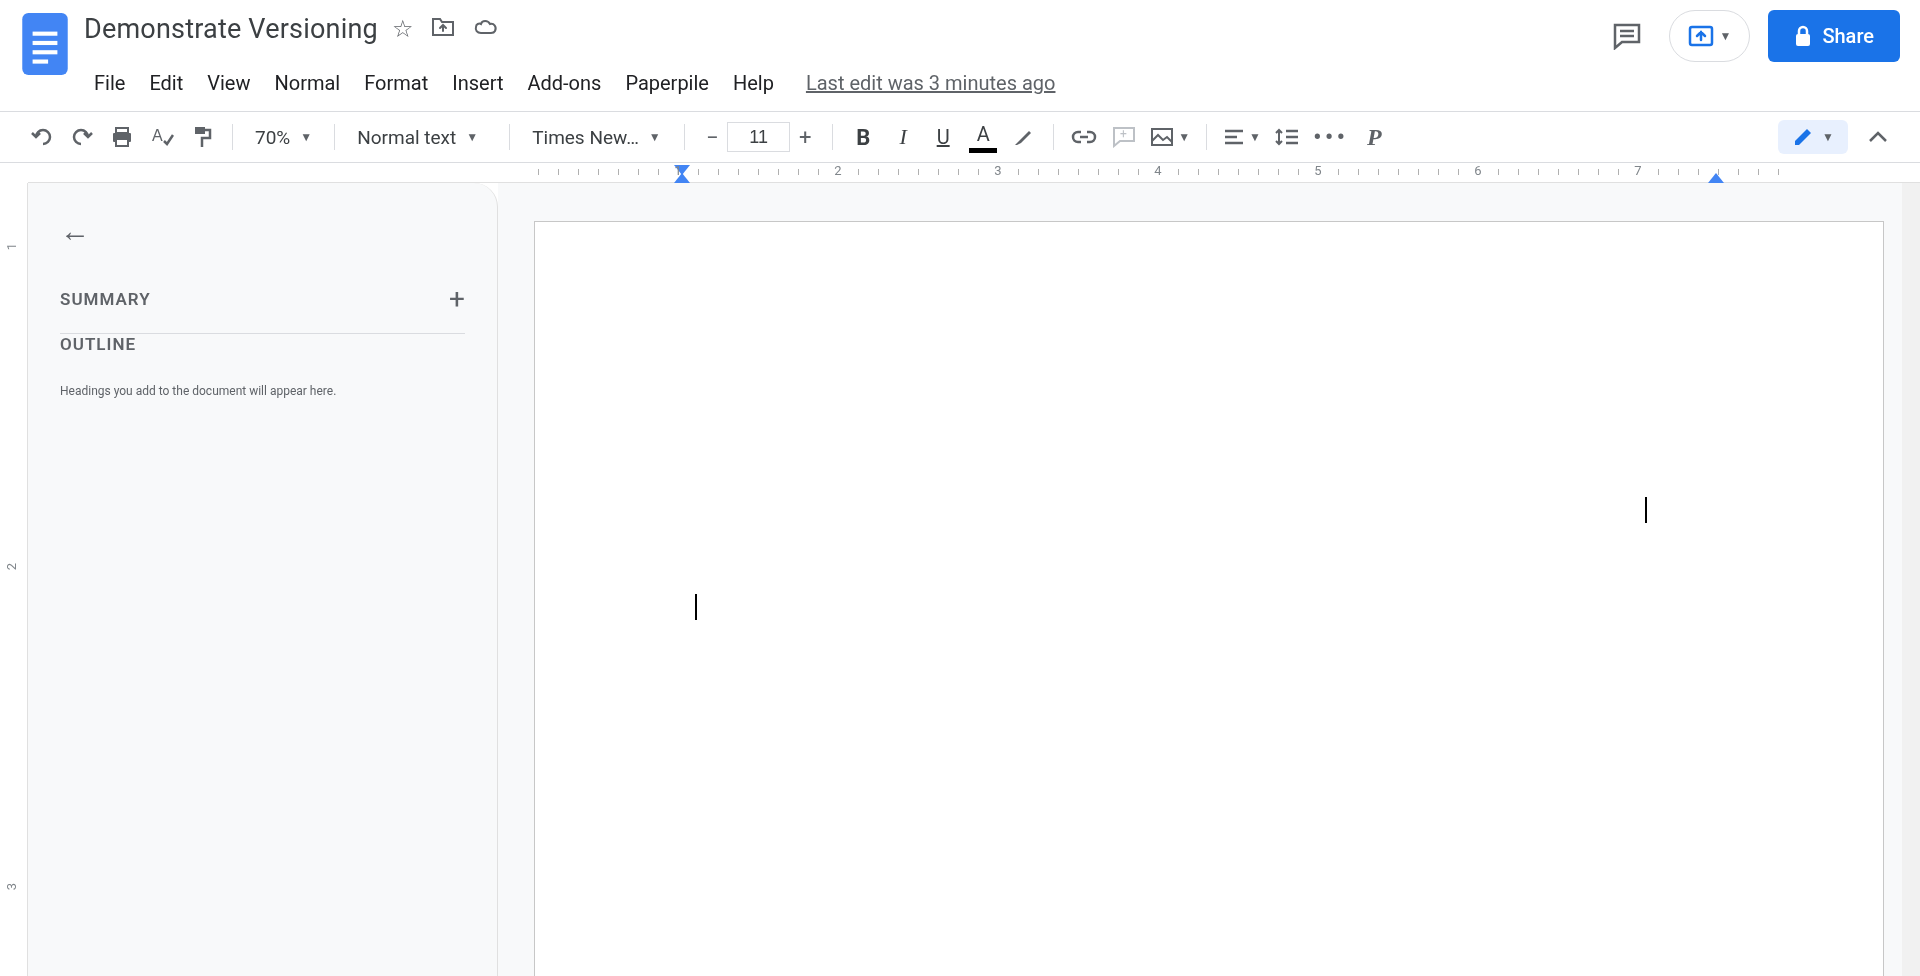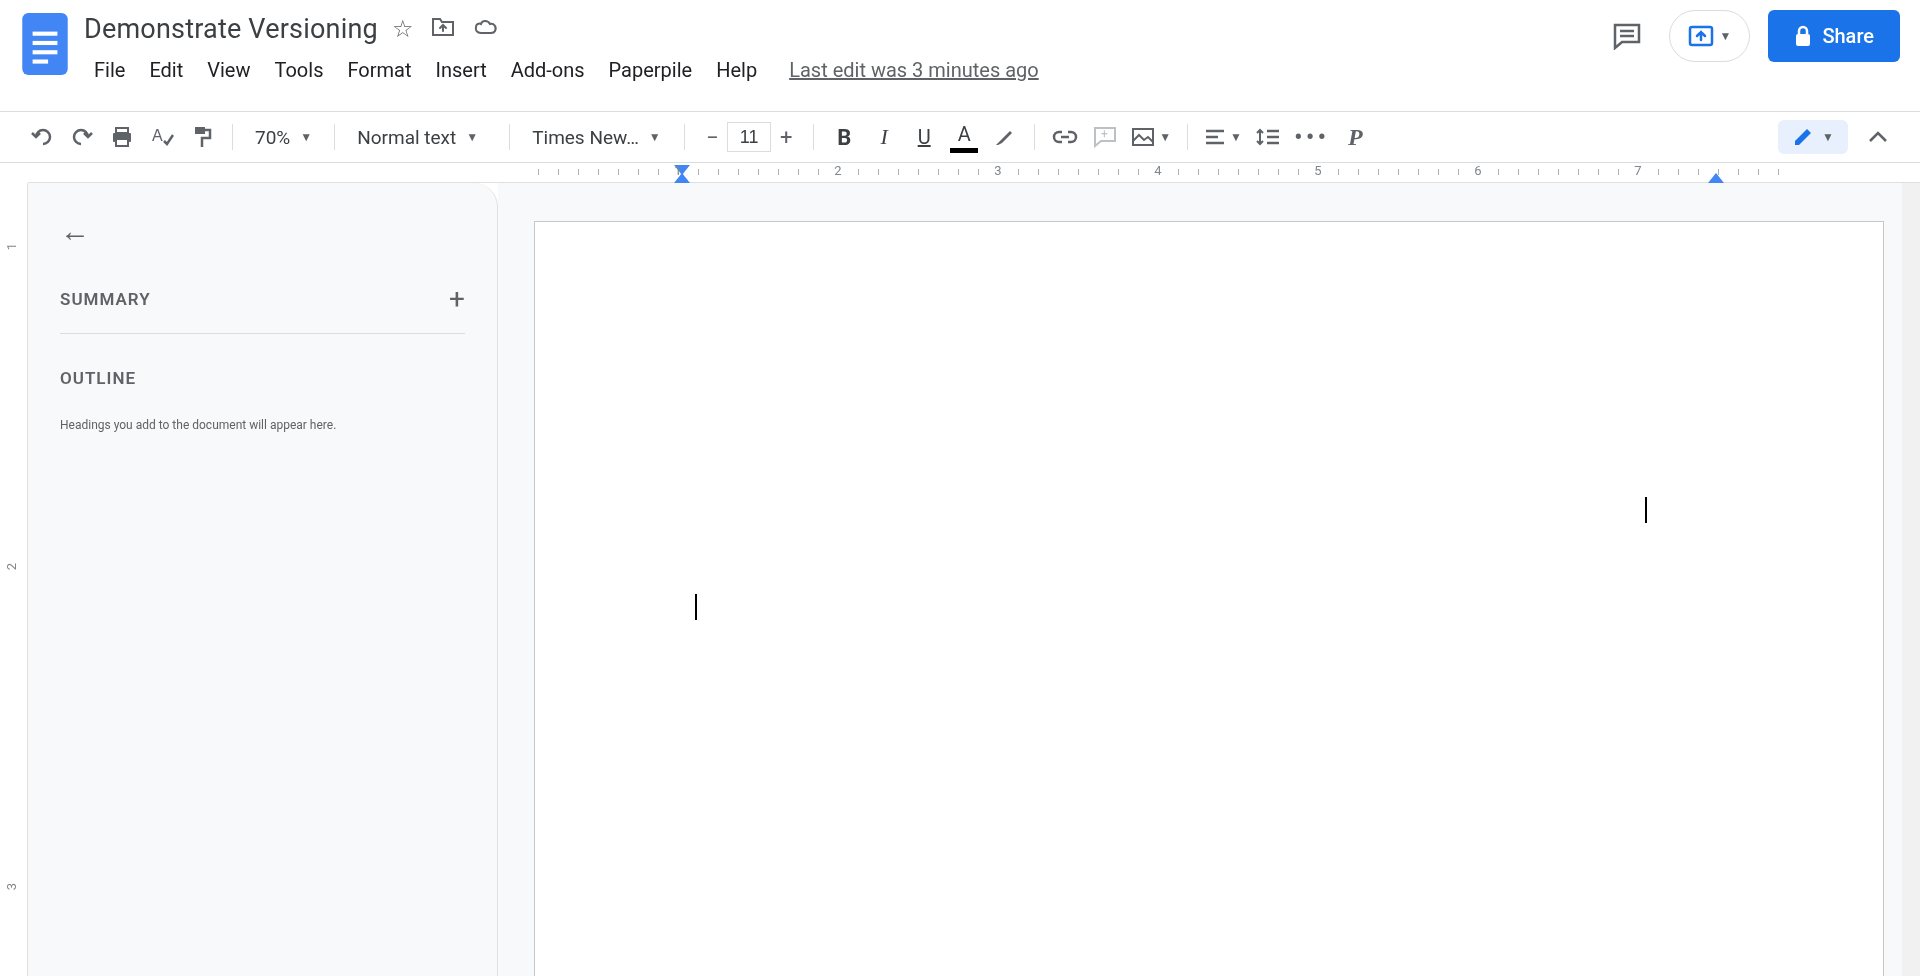--- a/index.html
+++ b/index.html
@@ -1,54 +1,54 @@
 <!DOCTYPE html>
 <html><head>
 <meta charset="utf-8">
 <style>
   * { margin: 0; padding: 0; box-sizing: border-box; }
   body { font-family: 'Google Sans', Roboto, Arial, sans-serif; background: #fff; color: #202124; overflow: hidden; width: 1920px; height: 976px; }
   .header { height: 105px; display: flex; flex-direction: column; padding: 10px 20px 0 20px; }
   .header-top { display: flex; align-items: flex-start; }
   .docs-logo { width: 50px; height: 68px; display: flex; align-items: center; justify-content: center; margin-right: 14px; }
   .docs-logo svg { width: 46px; height: 62px; }
-  .title-area { display: flex; flex-direction: column; flex: 1; }
+  .title-area { display: flex; flex-direction: column; flex: 1; gap: 13px; }
   .title-row { display: flex; align-items: center; gap: 14px; height: 38px; }
   .doc-title { font-size: 27px; color: #3c4043; font-weight: 400; letter-spacing: 0.2px; }
   .title-icons { display: flex; gap: 18px; align-items: center; color: #5f6368; }
   .title-icons span { font-size: 24px; cursor: pointer; }
   .menubar { display: flex; gap: 4px; margin-top: 6px; align-items: center; }
   .menubar-item { font-size: 20px; color: #202124; padding: 4px 10px; cursor: pointer; border-radius: 4px; }
   .last-edit { font-size: 20px; color: #5f6368; text-decoration: underline; margin-left: 18px; cursor: pointer; }
   .header-right { display: flex; align-items: center; gap: 18px; margin-left: auto; }
   .header-icon-btn { width: 48px; height: 48px; display: flex; align-items: center; justify-content: center; cursor: pointer; color: #5f6368; font-size: 28px; }
   .present-box { border: 1px solid #dadce0; border-radius: 28px; height: 52px; padding: 0 18px; display: flex; align-items: center; gap: 6px; cursor: pointer; color: #1a73e8; }
   .share-btn { background: #1a73e8; color: #fff; border-radius: 6px; height: 52px; padding: 0 26px; display: flex; align-items: center; gap: 10px; font-size: 20px; font-weight: 500; cursor: pointer; }
   .toolbar { height: 52px; border-top: 1px solid #dadce0; border-bottom: 1px solid #dadce0; display: flex; align-items: center; padding: 0 24px; gap: 4px; color: #5f6368; margin-top: 6px; }
   .tb-btn { min-width: 36px; height: 36px; display: flex; align-items: center; justify-content: center; cursor: pointer; border-radius: 4px; padding: 0 4px; font-size: 22px; }
   .tb-sep { width: 1px; height: 26px; background: #dadce0; margin: 0 8px; }
   .tb-select { display: flex; align-items: center; gap: 10px; padding: 0 10px; cursor: pointer; font-size: 19px; color: #3c4043; }
   .tb-dropdown-arrow { font-size: 12px; color: #5f6368; }
   .font-size-box { display: flex; align-items: center; }
   .font-size-btn { width: 30px; height: 30px; display: flex; align-items: center; justify-content: center; cursor: pointer; font-size: 22px; color: #5f6368; }
-  .font-size-input { width: 44px; height: 30px; border: 1px solid #dadce0; text-align: center; font-size: 18px; color: #3c4043; }
+  .font-size-input { width: 63px; height: 30px; border: 1px solid #dadce0; text-align: center; font-size: 18px; color: #3c4043; }
   .text-color-btn { position: relative; width: 36px; display: flex; flex-direction: column; align-items: center; justify-content: center; cursor: pointer; }
   .text-color-bar { width: 28px; height: 5px; background: #000; margin-top: 2px; }
   .more-dots { font-size: 26px; letter-spacing: 3px; }
   .toolbar-right { margin-left: auto; display: flex; align-items: center; gap: 12px; }
   .edit-mode-btn { background: #e8f0fe; border-radius: 6px; padding: 6px 14px; display: flex; align-items: center; gap: 8px; cursor: pointer; color: #1a73e8; }
   .ruler-h { height: 20px; background: #fff; border-bottom: 1px solid #e0e0e0; position: relative; margin-left: 28px; }
   .ruler-h .num { position: absolute; top: 0; font-size: 13px; color: #80868b; transform: translateX(-50%); }
   .ruler-h .tick { position: absolute; top: 6px; width: 1px; height: 6px; background: #b0b0b0; }
   .main { display: flex; height: calc(976px - 105px - 52px - 20px); }
   .vruler { width: 28px; background: #fff; border-right: 1px solid #e0e0e0; position: relative; }
   .vruler .num { position: absolute; left: 4px; font-size: 13px; color: #80868b; writing-mode: vertical-rl; transform: rotate(180deg); }
   .sidebar { width: 470px; background: #f8f9fa; border-right: 1px solid #e0e0e0; padding: 30px 32px; position: relative; border-top-right-radius: 24px; }
   .sidebar-back { font-size: 30px; color: #5f6368; cursor: pointer; margin-bottom: 34px; display: block; }
-  .summary-row { display: flex; justify-content: space-between; align-items: center; padding-bottom: 18px; border-bottom: 1px solid #dadce0; margin-bottom: 34px; }
+  .summary-row { display: flex; justify-content: space-between; align-items: center; padding-bottom: 18px; border-bottom: 1px solid #dadce0; }
   .summary-label { font-size: 17px; font-weight: 600; color: #5f6368; letter-spacing: 1px; }
   .summary-add { font-size: 28px; color: #5f6368; cursor: pointer; }
   .outline-label { font-size: 17px; font-weight: 600; color: #5f6368; letter-spacing: 1px; margin-bottom: 28px; }
   .outline-empty { font-size: 12px; color: #5f6368; line-height: 1.5; }
   .canvas { flex: 1; background: #f8f9fa; overflow: auto; display: flex; justify-content: center; padding-top: 38px; position: relative; }
   .page { width: 1350px; min-height: 1700px; background: #fff; border: 1px solid #c7c7c7; padding: 160px 160px; font-family: 'Times New Roman', Times, serif; position: relative; }
   .doc-text { font-size: 22px; color: #000; margin-bottom: 60px; }
   .doc-table { border-collapse: collapse; width: 100%; }
   .doc-table th, .doc-table td { border: 1.5px solid #000; padding: 10px 12px; font-size: 22px; }
   .doc-table th { font-weight: bold; text-align: center; }
@@ -88,21 +88,21 @@
             <svg width="26" height="20" viewBox="0 0 26 20">
                 <path d="M8 16 C4 16 2 13 3 10 C3 7 6 6 8 7 C9 3 15 3 17 7 C21 6 24 10 22 14 C21 16 19 16 18 16 Z" fill="none" stroke="#5f6368" stroke-width="2"></path>
               </svg>
           </span>
         </div>
       </div>
       <div class="menubar">
         <span class="menubar-item">File</span>
         <span class="menubar-item">Edit</span>
         <span class="menubar-item">View</span>
-        <span class="menubar-item">Tools</span>
+        <span class="menubar-item">Normal</span>
         <span class="menubar-item">Format</span>
         <span class="menubar-item">Insert</span>
         <span class="menubar-item">Add-ons</span>
         <span class="menubar-item">Paperpile</span>
         <span class="menubar-item">Help</span>
         <span class="last-edit">Last edit was 3 minutes ago</span>
       </div>
     </div>
     <div class="header-right">
       <div class="header-icon-btn">

